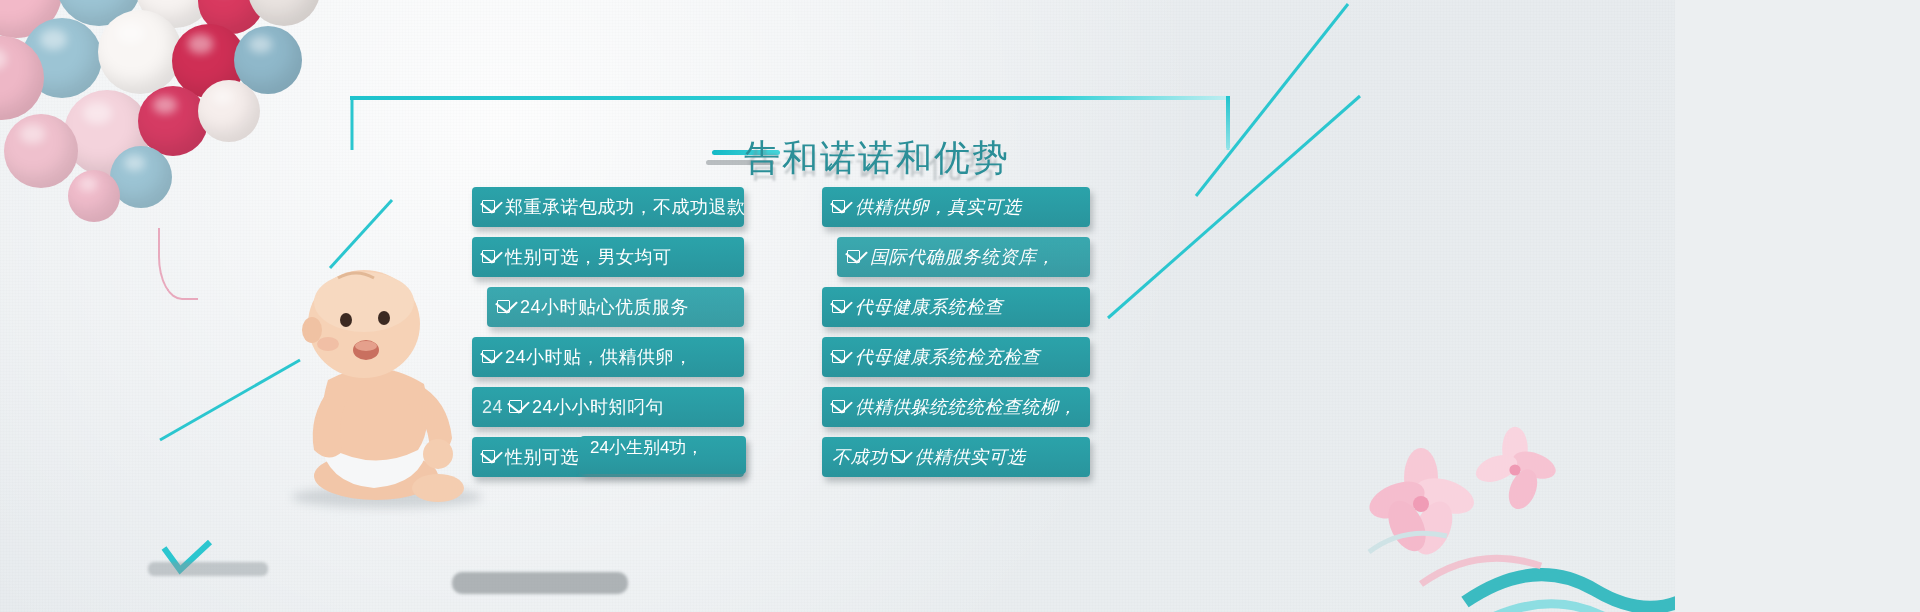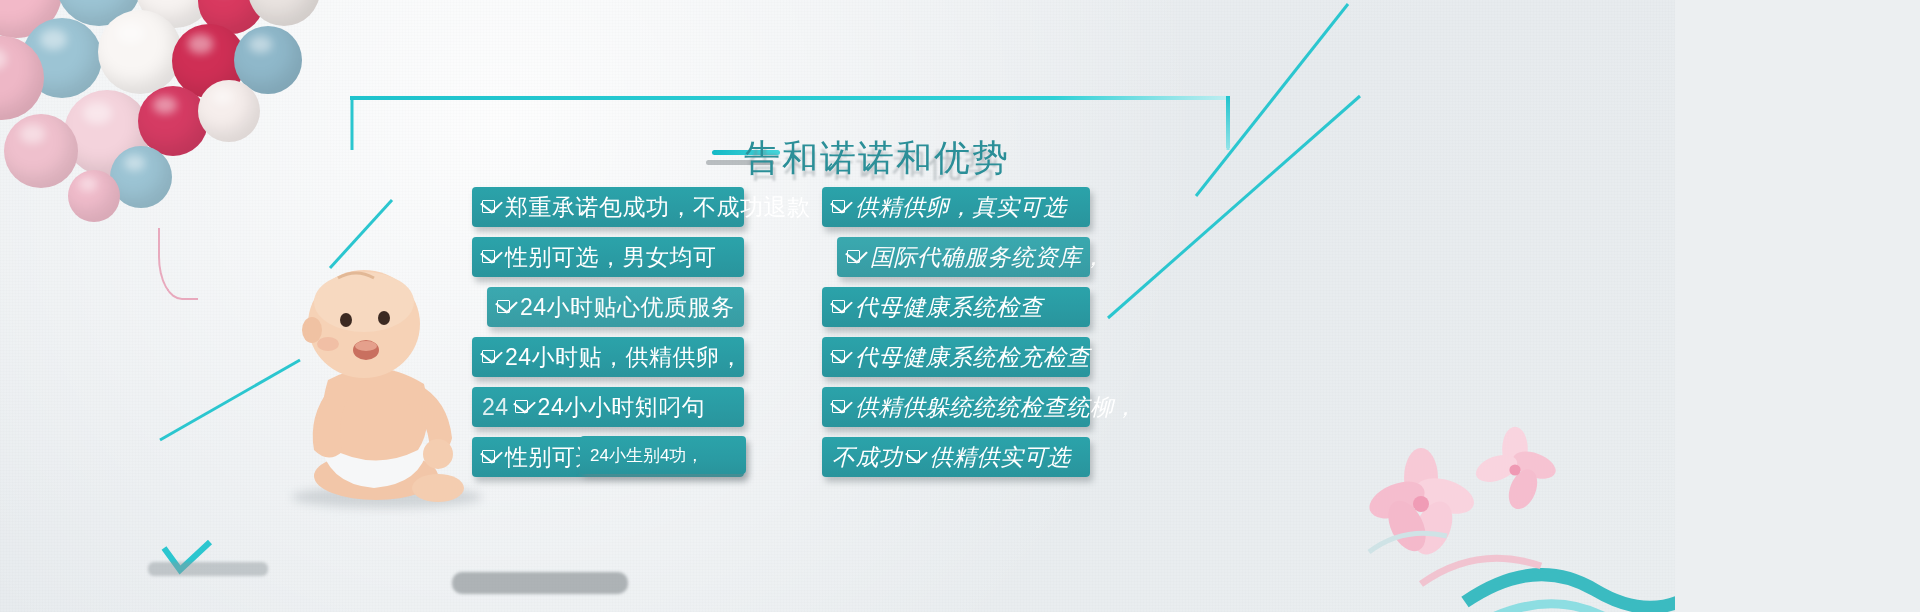--- a/index.html
+++ b/index.html
@@ -52,21 +52,21 @@
   #col-right{left:822px;top:187px;width:268px;font-style:italic;}
 
   .pill{
     position:relative;
     height:40px;margin-bottom:10px;border-radius:4px;
     background:linear-gradient(180deg,#2ba3aa 0%,#2a9ba3 55%,#29949c 100%);
     box-shadow:3px 5px 6px rgba(120,128,133,.45);
     display:flex;align-items:center;
     padding:0 10px;box-sizing:border-box;
     color:#ffffff;
-    font-size:23px;letter-spacing:.5px;
+    font-size:18px;letter-spacing:.5px;
     white-space:nowrap;overflow:visible;
   }
   .pill .chk{
     flex:0 0 auto;width:16px;height:16px;margin-right:7px;
     position:relative;display:inline-block;
   }
   .pill .chk .box{
     position:absolute;left:0;top:1px;width:13px;height:13px;
     border:1.5px solid #ffffff;border-radius:1px;box-sizing:border-box;
   }
@@ -75,21 +75,21 @@
     border-right:2px solid #fff;border-bottom:2px solid #fff;
     transform:rotate(38deg) skewX(-8deg);
   }
   .pill .lbl{display:inline-block;}
 
   
   .ghost-pill{
     position:absolute;border-radius:4px;
     background:linear-gradient(180deg,#2ba3aa 0%,#2a9ba3 60%,#29949c 100%);
     box-shadow:3px 5px 6px rgba(120,128,133,.40);
-    display:flex;align-items:center;padding:0 10px;box-sizing:border-box;
+    display:flex;padding:0 10px;box-sizing:border-box;
     color:#fff;font-size:17px;white-space:nowrap;
   }
   .smear{
     position:absolute;background:rgba(236,240,242,.92);
     filter:blur(1.4px);pointer-events:none;
   }
   .blurtext{filter:blur(.5px);opacity:.92;margin-left:15px;}
 
   
   .balloon{position:absolute;border-radius:50%;}

